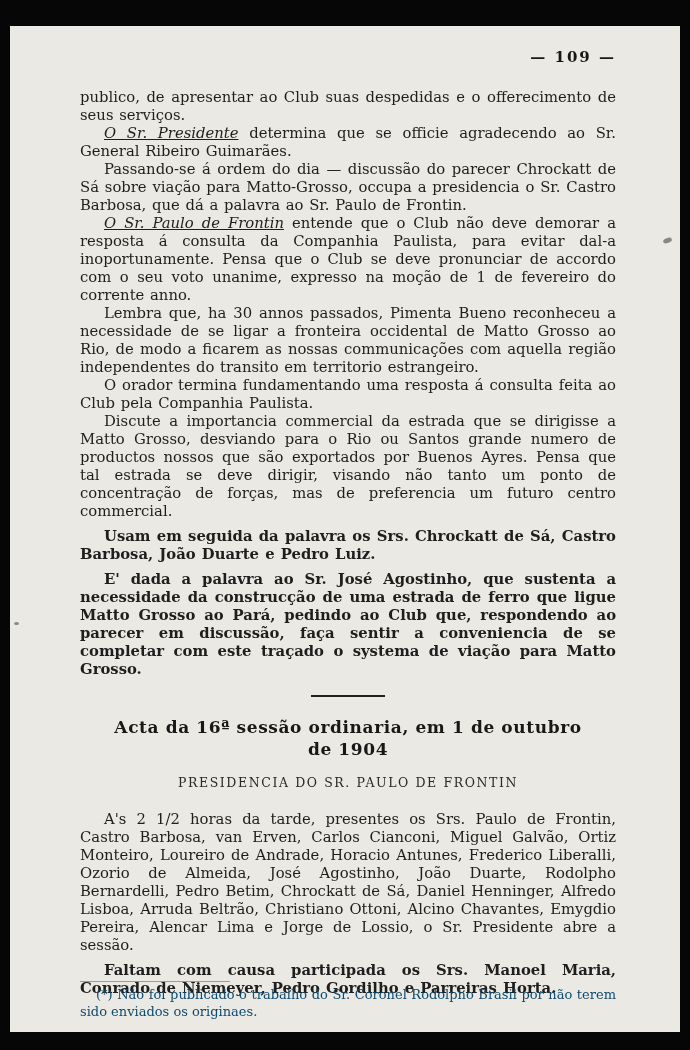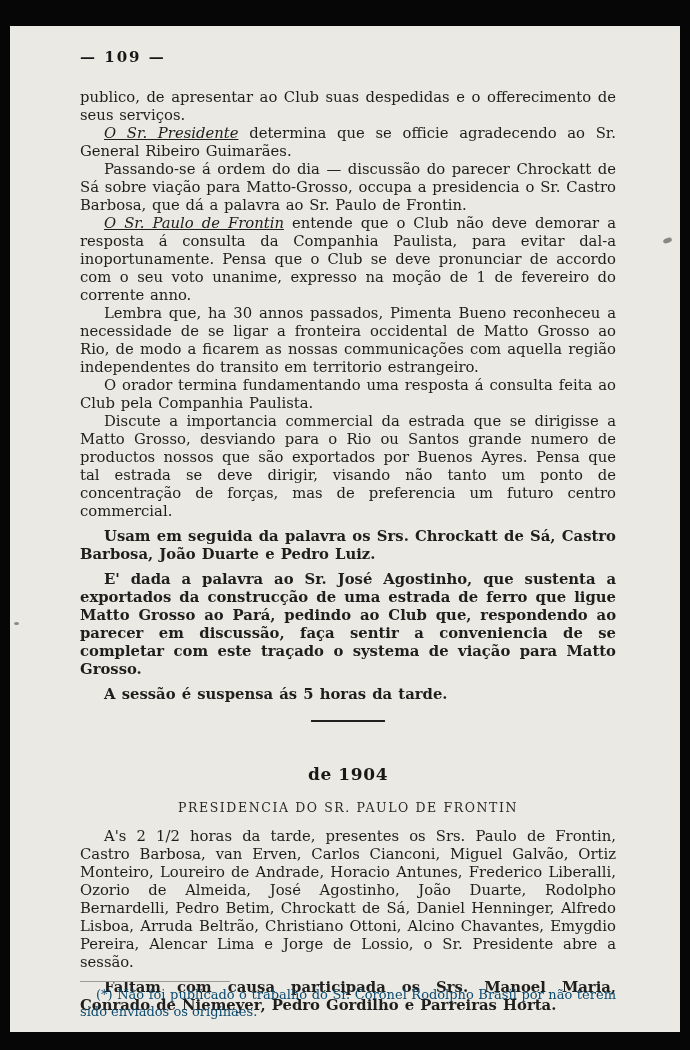--- a/index.html
+++ b/index.html
@@ -12,21 +12,21 @@
   .page {
     position: relative;
     width: 670px;
     height: 1006px;
     background: #eae9e4;
     color: #1f1e1c;
     padding: 22px 64px 0 70px;
     overflow: hidden;
   }
   .page-number {
-    text-align: left;
+    text-align: right;
     font-size: 15px;
     font-weight: bold;
     letter-spacing: 2px;
     color: #171717;
     margin-bottom: 22px;
   }
   .para {
     font-size: 14.8px;
     line-height: 18px;
     text-align: justify;
@@ -49,21 +49,21 @@
     line-height: 22px;
     letter-spacing: 0.6px;
     color: #181816;
     margin-bottom: 15px;
   }
   .presidencia {
     text-align: center;
     font-size: 12.5px;
     letter-spacing: 1.6px;
     color: #2a2927;
-    margin-bottom: 12px;
+    margin-bottom: 20px;
   }
   .footnote-rule {
     position: absolute;
     left: 70px;
     bottom: 50px;
     width: 150px;
     height: 1px;
     background: #9b9a96;
   }
   .footnote {
@@ -101,28 +101,27 @@
   <p class="para"><i class="lead">O Sr. Paulo de Frontin</i><span> entende que o Club não deve demorar a resposta á consulta da Companhia Paulista, para evitar dal-a inoportunamente. Pensa que o Club se deve pronunciar de accordo com o seu voto unanime, expresso na moção de 1 de fevereiro do corrente anno.</span></p>
 
   <p class="para"><i class="lead"></i><span>Lembra que, ha 30 annos passados, Pimenta Bueno reconheceu a necessidade de se ligar a fronteira occidental de Matto Grosso ao Rio, de modo a ficarem as nossas communicações com aquella região independentes do transito em territorio estrangeiro.</span></p>
 
   <p class="para"><i class="lead"></i><span>O orador termina fundamentando uma resposta á consulta feita ao Club pela Companhia Paulista.</span></p>
 
   <p class="para"><i class="lead"></i><span>Discute a importancia commercial da estrada que se dirigisse a Matto Grosso, desviando para o Rio ou Santos grande numero de productos nossos que são exportados por Buenos Ayres. Pensa que tal estrada se deve dirigir, visando não tanto um ponto de concentração de forças, mas de preferencia um futuro centro commercial.</span></p>
 
   <p class="para gap"><i class="lead"></i><span>Usam em seguida da palavra os Srs. Chrockatt de Sá, Castro Barbosa, João Duarte e Pedro Luiz.</span></p>
 
-  <p class="para gap"><i class="lead"></i><span>E' dada a palavra ao Sr. José Agostinho, que sustenta a exportados da construcção de uma estrada de ferro que ligue Matto Grosso ao Pará, pedindo ao Club que, respondendo ao parecer em discussão, faça sentir a conveniencia de se completar com este traçado o systema de viação para Matto Grosso.</span></p>
+  <p class="para gap"><i class="lead"></i><span>E' dada a palavra ao Sr. José Agostinho, que sustenta a necessidade da construcção de uma estrada de ferro que ligue Matto Grosso ao Pará, pedindo ao Club que, respondendo ao parecer em discussão, faça sentir a conveniencia de se completar com este traçado o systema de viação para Matto Grosso.</span></p>
 
 
-  <p class="para gap"><i class="lead"></i><span>A sessão é suspensa ás 5 horas da tarde.</span></p>
 
   <div class="divider"></div>
 
-  <h2 class="acta-heading"><br><span>de 1904</span></h2>
+  <h2 class="acta-heading"><span>Acta da 16ª sessão ordinaria, em 1 de outubro</span><br><span>de 1904</span></h2>
 
   <div class="presidencia">PRESIDENCIA DO SR. PAULO DE FRONTIN</div>
 
   <p class="para"><span>A's 2 1/2 horas da tarde, presentes os Srs. Paulo de Frontin, Castro Barbosa, van Erven, Carlos Cianconi, Miguel Galvão, Ortiz Monteiro, Loureiro de Andrade, Horacio Antunes, Frederico Liberalli, Ozorio de Almeida, José Agostinho, João Duarte, Rodolpho Bernardelli, Pedro Betim, Chrockatt de Sá, Daniel Henninger, Alfredo Lisboa, Arruda Beltrão, Christiano Ottoni, Alcino Chavantes, Emygdio Pereira, Alencar Lima e Jorge de Lossio, o Sr. Presidente abre a sessão.</span></p>
 
   <p class="para gap"><span>Faltam com causa participada os Srs. Manoel Maria, Conrado de Niemeyer, Pedro Gordilho e Parreiras Horta.</span></p>
 
   <div class="footnote-rule"></div>
 
   <p class="footnote">(*) Não foi publicado o trabalho do Sr. Coronel Rodolpho Brasil por não terem sido enviados os originaes.</p>

